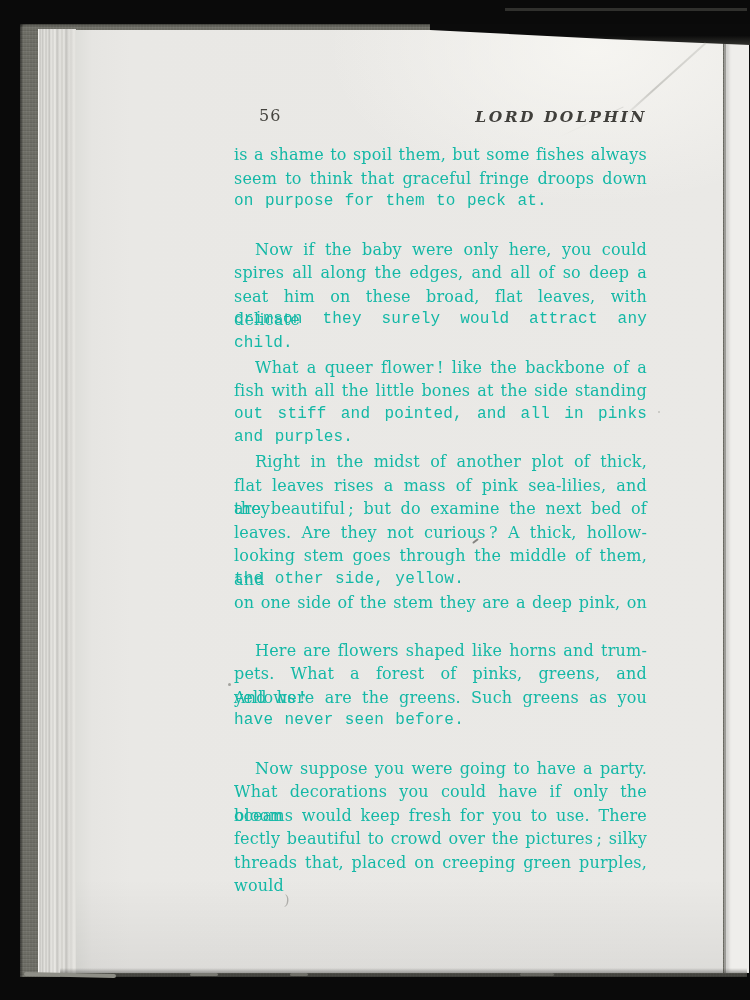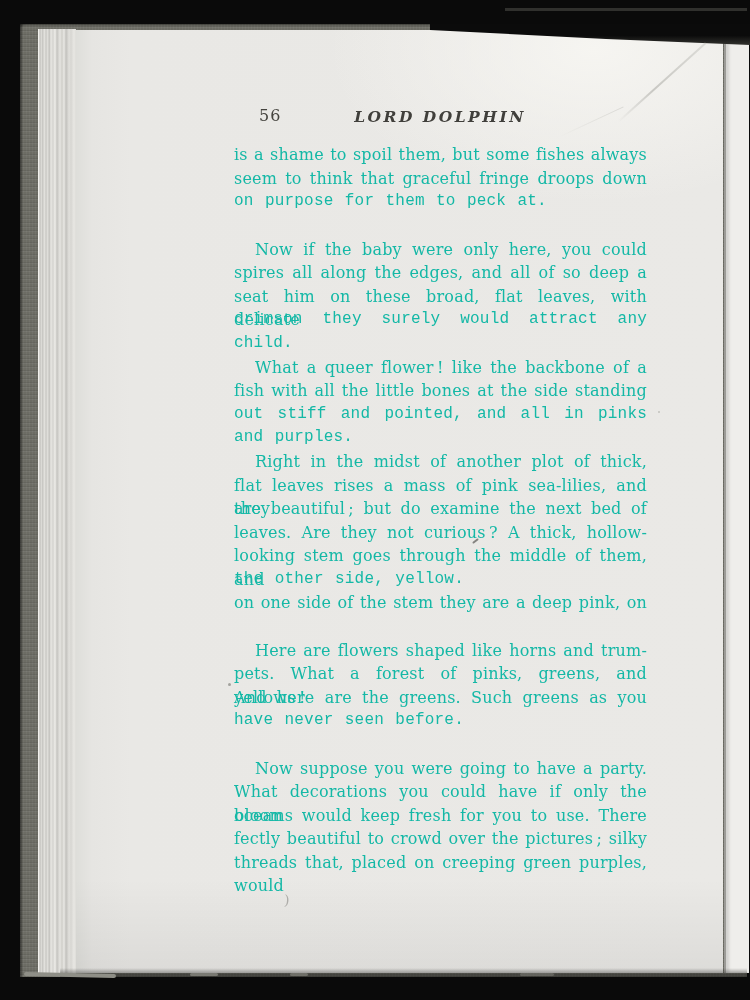--- a/index.html
+++ b/index.html
@@ -76,21 +76,21 @@
   }
   
   .header-row{
     position:absolute;left:233px;top:106px;width:414px;height:22px;
     color:#45443f;
   }
   .page-number{
     position:absolute;left:6px;top:0;font-size:16px;letter-spacing:1px;color:#45443f;margin-left:20px;
   }
   .running-title{
-    position:absolute;left:0;right:0;top:1px;text-align:center;
+    position:absolute;left:0;right:0;top:1px;text-align:right;
     font-style:italic;font-weight:bold;font-size:15.5px;letter-spacing:2.5px;color:#403f3b;
   }
   .text-body{
     position:absolute;left:234px;top:143px;width:413px;
     font-size:16px;color:#14b8a6;letter-spacing:.2px;
   }
   .line{
     height:23.5px;line-height:23.5px;
     text-align:justify;text-align-last:justify;
     white-space:normal;overflow:visible;

